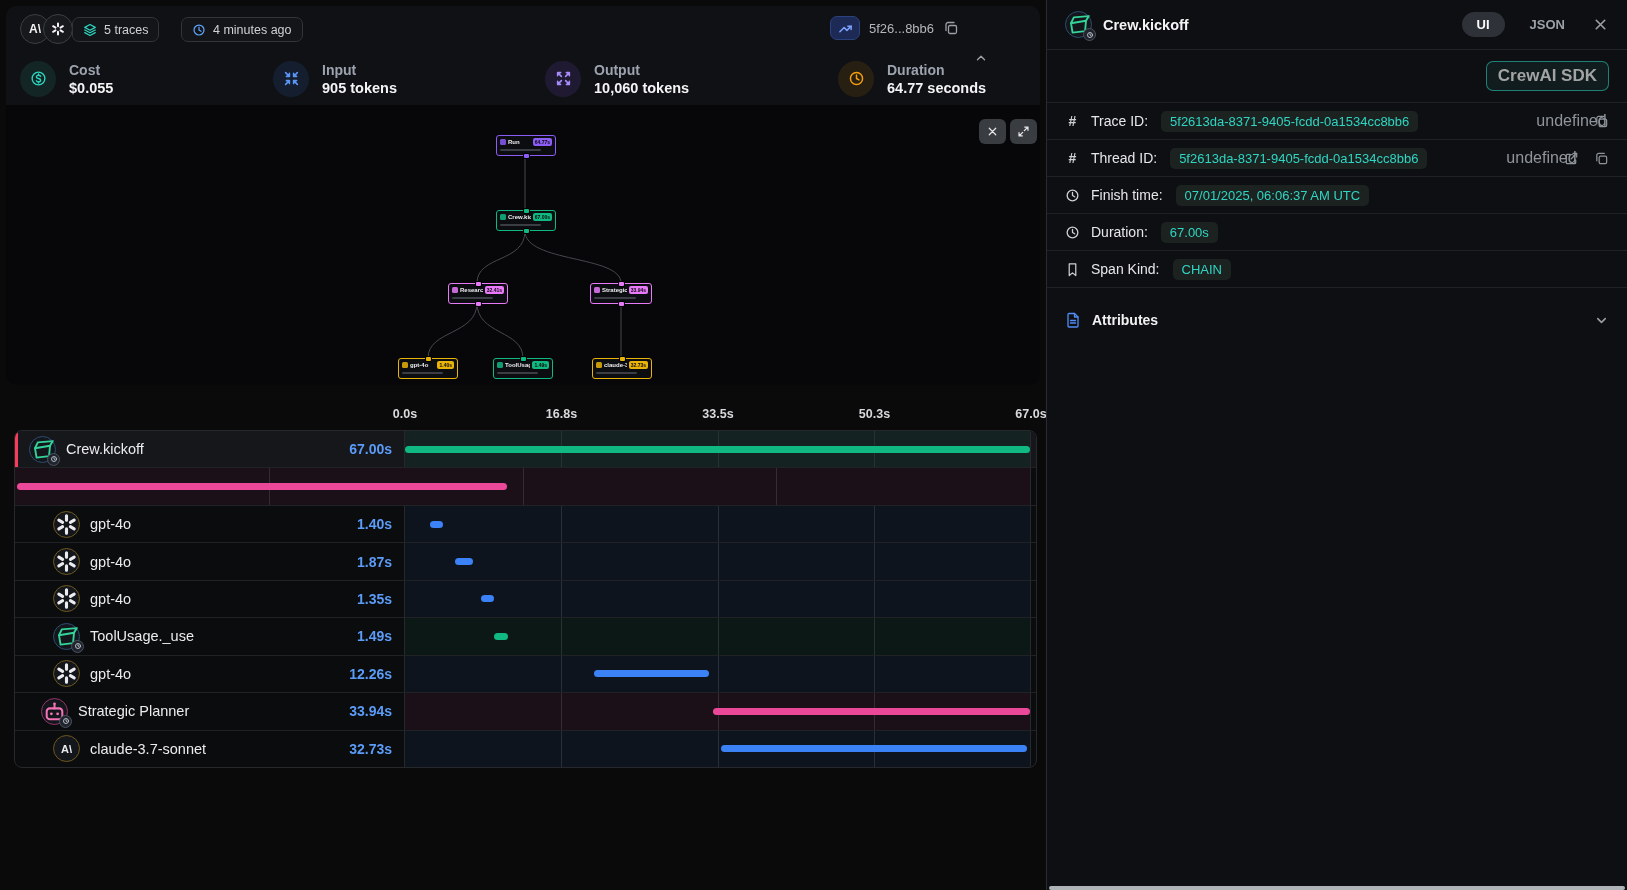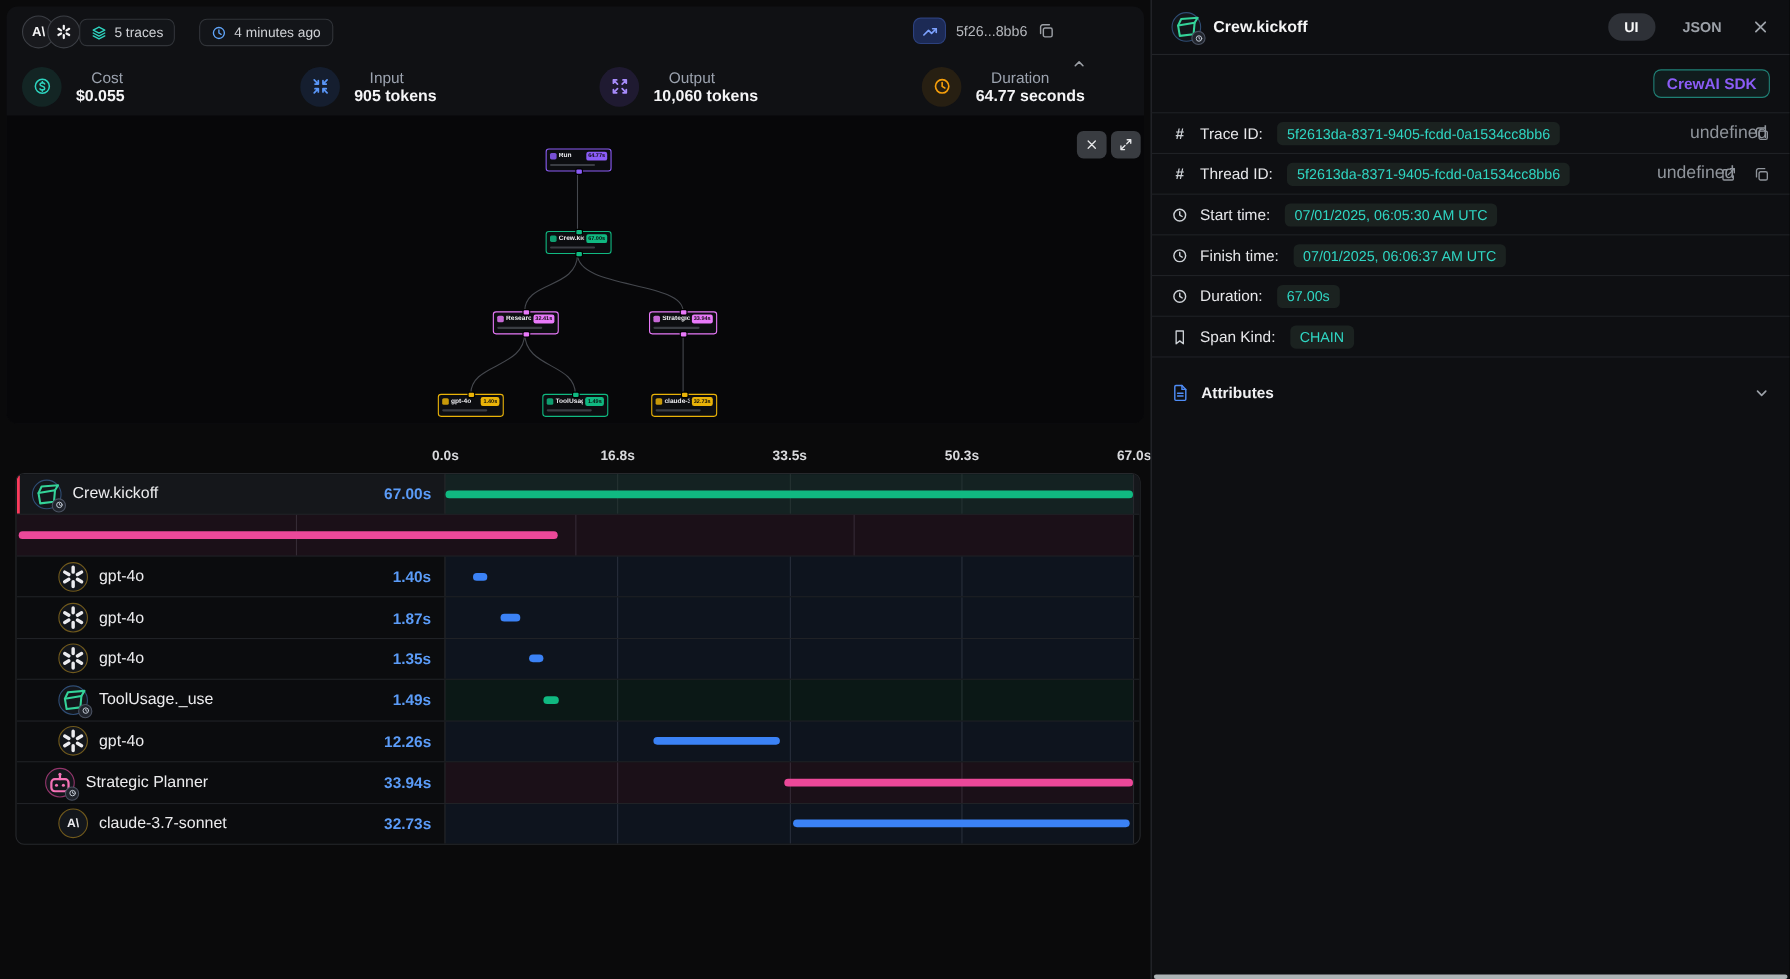--- a/index.html
+++ b/index.html
@@ -39,21 +39,21 @@
 
   
   .metrics { position:relative; height:53px; }
   .metric { position:absolute; top:0; display:flex; align-items:center; gap:13px; height:53px; }
   .m-ic { width:36px; height:36px; border-radius:50%; display:flex; align-items:center; justify-content:center; }
   .m-ic .ic { width:17px; height:17px; }
   .m-cost   { left:14px; }  .m-cost  .m-ic { background:rgba(45,212,191,.10); color:#2dd4bf; }
   .m-input  { left:267px; } .m-input .m-ic { background:rgba(59,130,246,.12); color:#5a96f7; }
   .m-output { left:539px; } .m-output .m-ic{ background:rgba(139,92,246,.13); color:#a78bfa; }
   .m-dur    { left:832px; } .m-dur   .m-ic { background:rgba(245,158,11,.10); color:#f59e0b; }
-  .m-label { font-size:14px; font-weight:normal; color:#9ca3af; line-height:1.3;margin-left:14px; }
+  .m-label { font-size:14px; font-weight:bold; color:#9ca3af; line-height:1.3; }
   .m-value { font-size:14.5px; font-weight:bold; color:#f4f4f6; }
 
   
   .graph { position:absolute; left:0; top:99px; right:0; bottom:0; background:#070709; }
   .graph-edges { position:absolute; inset:0; }
   .gnode { position:absolute; width:60px; height:21px; border:1px solid var(--c); border-radius:3px;
     background:#0c0d10; padding:2px 3px; cursor:pointer; }
   .gn-head { display:flex; align-items:center; gap:2px; }
   .gn-ic { width:6px; height:6px; border-radius:1.5px; background:var(--c); opacity:.85; flex:none; }
   .gn-title { font-size:6px; font-weight:bold; color:#ededf0; white-space:nowrap; overflow:hidden; flex:1; }
@@ -99,22 +99,22 @@
     background:#0e0f12; border-left:1px solid #2a2c31; }
   .p-hdr { height:50px; display:flex; align-items:center; gap:11px; padding:0 18px;
     border-bottom:1px solid #222428; }
   .p-title { font-size:14.5px; font-weight:bold; color:#f4f4f5; flex:1; }
   .tab-pill { padding:5px 15px; border-radius:999px; font-size:13px; font-weight:bold; cursor:pointer; }
   .tab-pill.active { background:#2e3137; color:#fafafa; }
   .tab-plain { color:#9ca1a8; margin-left:14px; cursor:pointer; font-size:13px; font-weight:bold; }
   .p-close { width:17px; height:17px; color:#9ca1a8; margin-left:16px; cursor:pointer; }
   .p-sdk { height:53px; display:flex; align-items:center; justify-content:flex-end; padding:0 18px;
     border-bottom:1px solid #1f2125; }
-  .sdk-badge { color:#8b5cf6; border:1px solid rgba(45,212,191,.55); background:rgba(45,212,191,.07);
-    font-size:14px; font-weight:bold; padding:4px 11px; border-radius:7px; cursor:pointer; }
+  .sdk-badge { color:#a3a3a3; border:1px solid rgba(45,212,191,.55); background:rgba(45,212,191,.07);
+    font-size:17px; font-weight:bold; padding:4px 11px; border-radius:7px; cursor:pointer; }
   .p-row { height:37px; display:flex; align-items:center; padding:0 18px; border-bottom:1px solid #1f2125; }
   .p-row-ic { width:15px; height:15px; color:#cdd1d6; flex:none; }
   .p-row-ic .txt { font-size:14px; color:#cdd1d6; }
   .p-label { font-size:14px; color:#e7e7ea; margin-left:11px; white-space:nowrap; }
   .p-chip { margin-left:13px; font-size:13px; color:#2fd6c3; background:#1b2220; border-radius:5px;
     padding:3px 9px; white-space:nowrap; }
   .p-actions { margin-left:auto; display:flex; gap:15px; }
   .p-actions .ic { width:15px; height:15px; color:#8f949b; cursor:pointer; }
   .p-attr { height:40px; display:flex; align-items:flex-end; padding:0 18px; cursor:pointer; }
   .attr-ic { width:16px; height:16px; color:#4f8df7; }
@@ -632,31 +632,20 @@
           </span>
         </span>
       </div>
       <div class="p-row">
         <span class="ic p-row-ic">
           <svg viewBox="0 0 16 16" fill="none" stroke="currentColor" stroke-width="1.4" stroke-linecap="round" stroke-linejoin="round">
             <circle cx="8" cy="8" r="5.7"></circle>
             <path d="M8 4.8V8l2.3 1.4"></path>
           </svg>
         </span>
-        <span class="p-label">Start time:</span>
-        <span class="p-chip">07/01/2025, 06:05:30 AM UTC</span>
-        <span class="p-actions"></span>
-      </div>
-      <div class="p-row">
-        <span class="ic p-row-ic">
-          <svg viewBox="0 0 16 16" fill="none" stroke="currentColor" stroke-width="1.4" stroke-linecap="round" stroke-linejoin="round">
-            <circle cx="8" cy="8" r="5.7"></circle>
-            <path d="M8 4.8V8l2.3 1.4"></path>
-          </svg>
-        </span>
         <span class="p-label">Finish time:</span>
         <span class="p-chip">07/01/2025, 06:06:37 AM UTC</span>
         <span class="p-actions"></span>
       </div>
       <div class="p-row">
         <span class="ic p-row-ic">
           <svg viewBox="0 0 16 16" fill="none" stroke="currentColor" stroke-width="1.4" stroke-linecap="round" stroke-linejoin="round">
             <circle cx="8" cy="8" r="5.7"></circle>
             <path d="M8 4.8V8l2.3 1.4"></path>
           </svg>

